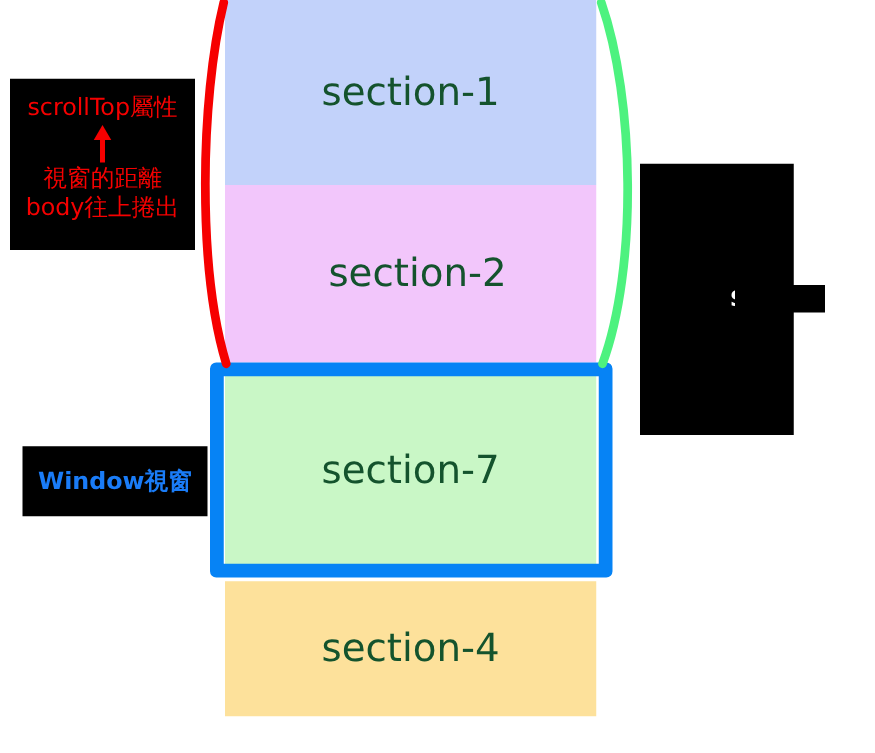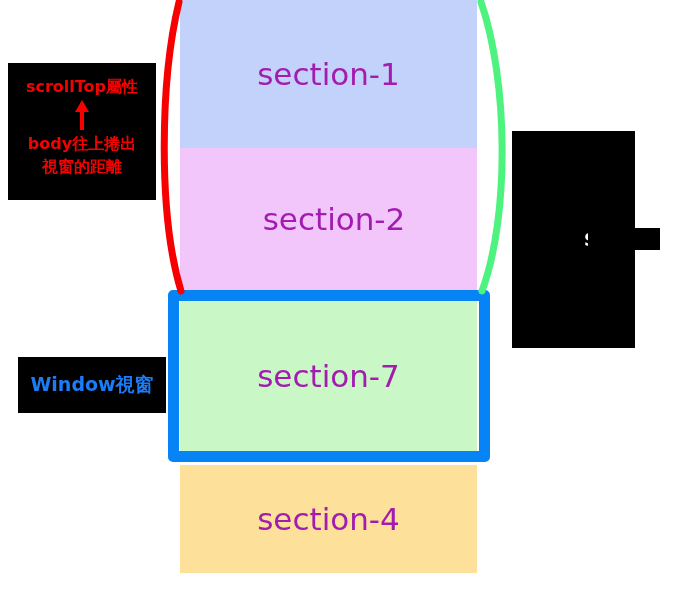--- a/index.html
+++ b/index.html
@@ -19,21 +19,21 @@
   }
 
   
   .section {
     position: absolute;
     left: 180px;
     width: 297px;
     display: flex;
     align-items: center;
     justify-content: center;
-    color: #a21caf;
+    color: #14532d;
     font-size: 31px;
     font-family: "DejaVu Sans", sans-serif;
     letter-spacing: 0px;
     box-sizing: border-box;
   }
   #section-1 {
     top: 0px;
     height: 148px;
     background: #c2d2fa;
   }
@@ -91,22 +91,22 @@
     width: 148px;
     height: 137px;
     display: flex;
     flex-direction: column;
     align-items: center;
     justify-content: flex-start;
     padding-top: 12px;
   }
   .anno-line {
     color: #f60000;
-    font-weight: bold;
-    font-size: 16px;
+    font-weight: normal;
+    font-size: 19px;
     line-height: 23px;
     white-space: nowrap;
     text-align: center;
     font-family: "DejaVu Sans", sans-serif;
   }
   #anno-arrow-wrap {
     height: 34px;
     display: flex;
     align-items: center;
     justify-content: center;
@@ -184,22 +184,22 @@
   </svg>
 
   <div class="anno-box" id="scrolltop-anno">
     <div class="anno-line">scrollTop屬性</div>
     <div id="anno-arrow-wrap">
       <svg width="20" height="32" xmlns="http://www.w3.org/2000/svg">
         <line x1="10" y1="31" x2="10" y2="8" stroke="#f60000" stroke-width="4"></line>
         <polygon points="10,1 3,13 17,13" fill="#f60000"></polygon>
       </svg>
     </div>
+    <div class="anno-line">視窗的距離</div>
     <div class="anno-line">body往上捲出</div>
-    <div class="anno-line">視窗的距離</div>
   </div>
 
   <div class="anno-box" id="window-anno">
     <span id="window-anno-label">Window視窗</span>
   </div>
 
   <div class="anno-box" id="right-anno">
     <span id="right-anno-label">Sc</span>
   </div>
   <div id="right-anno-redaction"></div>

